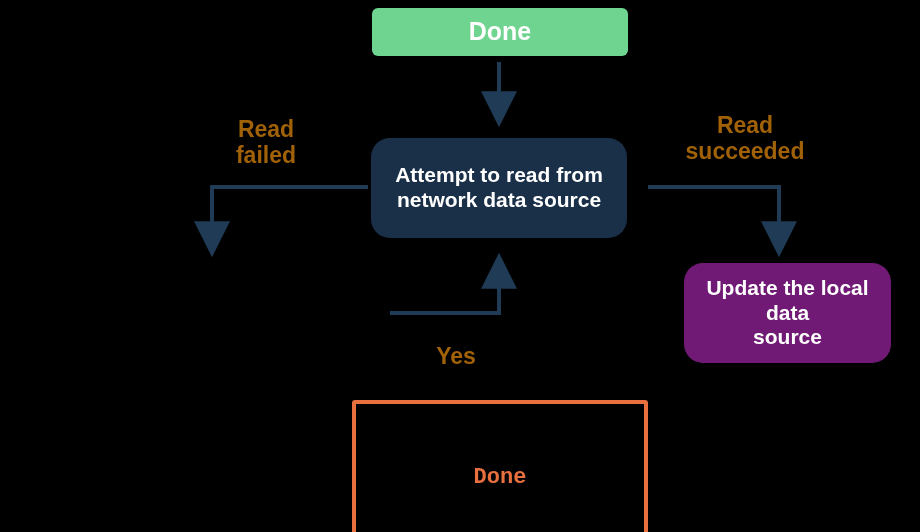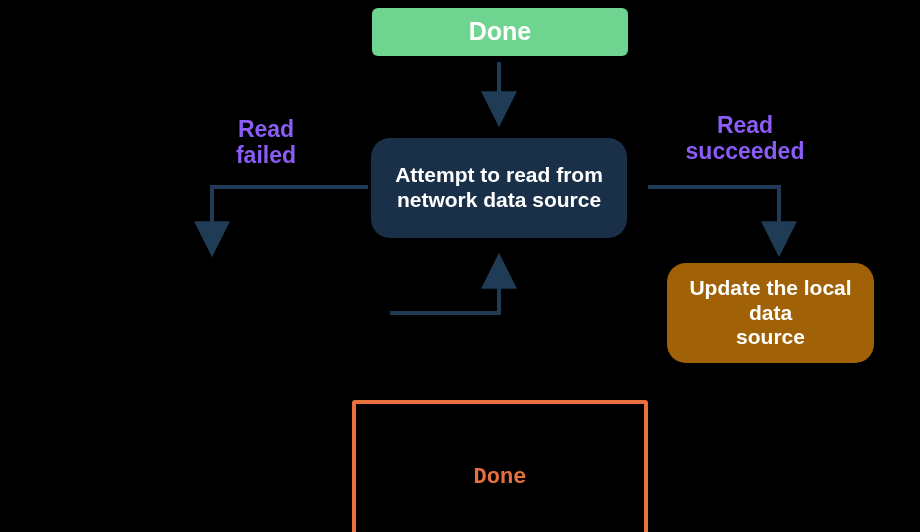--- a/index.html
+++ b/index.html
@@ -53,46 +53,46 @@
     left: 92px;
     top: 263px;
     width: 258px;
     height: 100px;
     background: #1A3048;
     color: #ffffff;
     font-size: 21px;
     font-weight: bold;
   }
   .node-update {
-    left: 667px;
+    left: 684px;
     top: 263px;
     width: 207px;
     height: 100px;
-    background: #a16207;
+    background: #701a75;
     color: #ffffff;
     font-size: 21px;
     font-weight: bold;
   }
   .node-done {
     left: 352px;
     top: 400px;
     width: 296px;
     height: 156px;
     background: transparent;
     border: 4px solid #E8703F;
     color: #E8703F;
     font-size: 22px;
     font-weight: bold;
     border-radius: 3px;
     font-family: Liberation Mono, monospace;
   }
 
   .edge-label {
     position: absolute;
-    color: #8b5cf6;
+    color: #a16207;
     font-size: 23px;
     font-weight: bold;
     text-align: center;
     line-height: 1.12;
     white-space: pre-line;
   }
   .lbl-read-failed {
     left: 186px;
     top: 117px;
     width: 160px;
@@ -169,15 +169,16 @@
   <div class="node node-done">
     <span>Done</span>
   </div>
 
   <div class="edge-label lbl-read-failed">Read
 failed</div>
 
   <div class="edge-label lbl-read-succeeded">Read
 succeeded</div>
 
+  <div class="edge-label lbl-yes">Yes</div>
 
 
 </div>
 
 </body></html>

